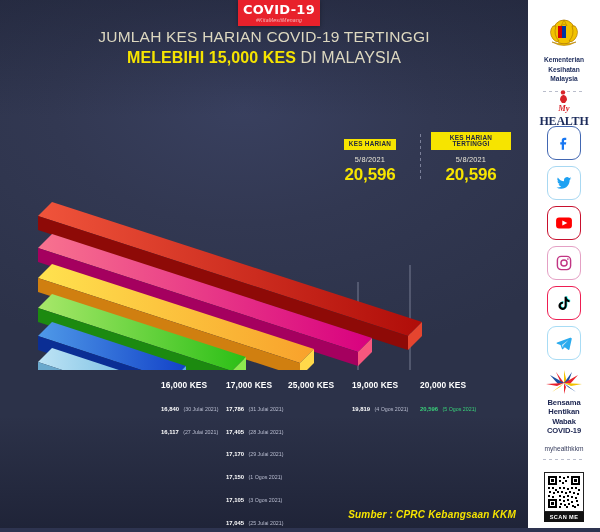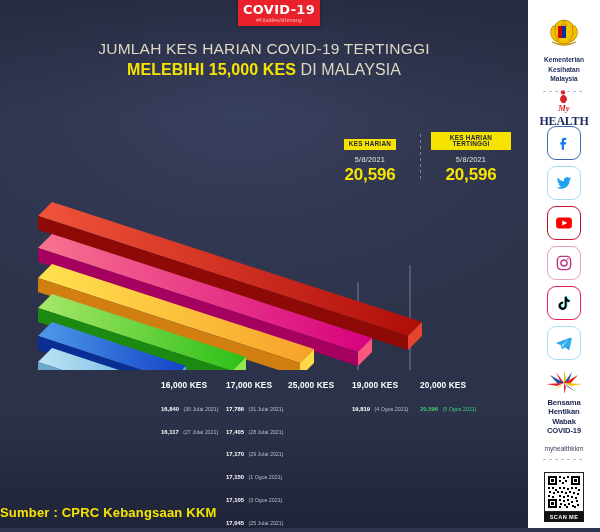--- a/index.html
+++ b/index.html
@@ -29,21 +29,21 @@
     background:#e8212b;display:flex;flex-direction:column;align-items:center;
     justify-content:center;line-height:1;z-index:5;
     box-shadow:0 1px 4px rgba(0,0,0,.35);
   }
   .covid-badge .c1{color:#fff;font-weight:bold;font-size:13px;letter-spacing:.3px;
     font-family:"DejaVu Sans", sans-serif;}
   .covid-badge .c2{color:#f5b7ba;font-size:5.2px;letter-spacing:.2px;margin-top:2px;
     font-style:italic;}
 
   
-  .headline{position:absolute;left:0;top:40px;width:528px;text-align:center;z-index:4;}
+  .headline{position:absolute;left:0;top:28px;width:528px;text-align:center;z-index:4;}
   .hl1{color:#ddd8c0;font-size:15.5px;letter-spacing:.2px;line-height:1.15;
        font-weight:300;}
   .hl2{font-size:16px;letter-spacing:.1px;margin-top:3px;line-height:1.15;}
   .hl2 b{color:#f6e400;font-weight:bold;}
   .hl2 span{color:#ddd8c0;font-weight:300;}
   .hl-date{color:#e8e4d2;font-size:8.2px;letter-spacing:1.4px;margin-top:11px;font-weight:bold;}
 
   
   .stats{position:absolute;left:330px;top:132px;display:flex;gap:10px;z-index:6;}
   .stat{width:80px;text-align:center;}
@@ -67,22 +67,22 @@
     white-space:nowrap;}
   .lab .rows{margin-top:5px;}
   .lab .row{white-space:nowrap;line-height:1.42;}
   .lab .row .n{color:#ffffff;font-weight:bold;font-size:5.9px;}
   .lab .row .d{color:#b9bdd0;font-size:5.3px;}
   .lab .row.hi .n{color:#39d07a;}
   .lab .row.hi .d{color:#39d07a;}
 
   
   .source{
-    position:absolute;left:0;bottom:12px;width:516px;text-align:left;
-    color:#f6e400;font-weight:bold;font-size:13px;
+    position:absolute;left:0;bottom:12px;width:516px;text-align:right;
+    color:#f6e400;font-style:italic;font-weight:bold;font-size:10px;
     letter-spacing:.2px;z-index:5;
   }
 
   
   .sidebar{
     position:absolute;left:528px;top:0;width:72px;height:532px;
     background:#ffffff;display:flex;flex-direction:column;align-items:center;
     padding-top:6px;box-sizing:border-box;
   }
   .crest{width:44px;height:44px;position:relative;margin-top:2px;}

